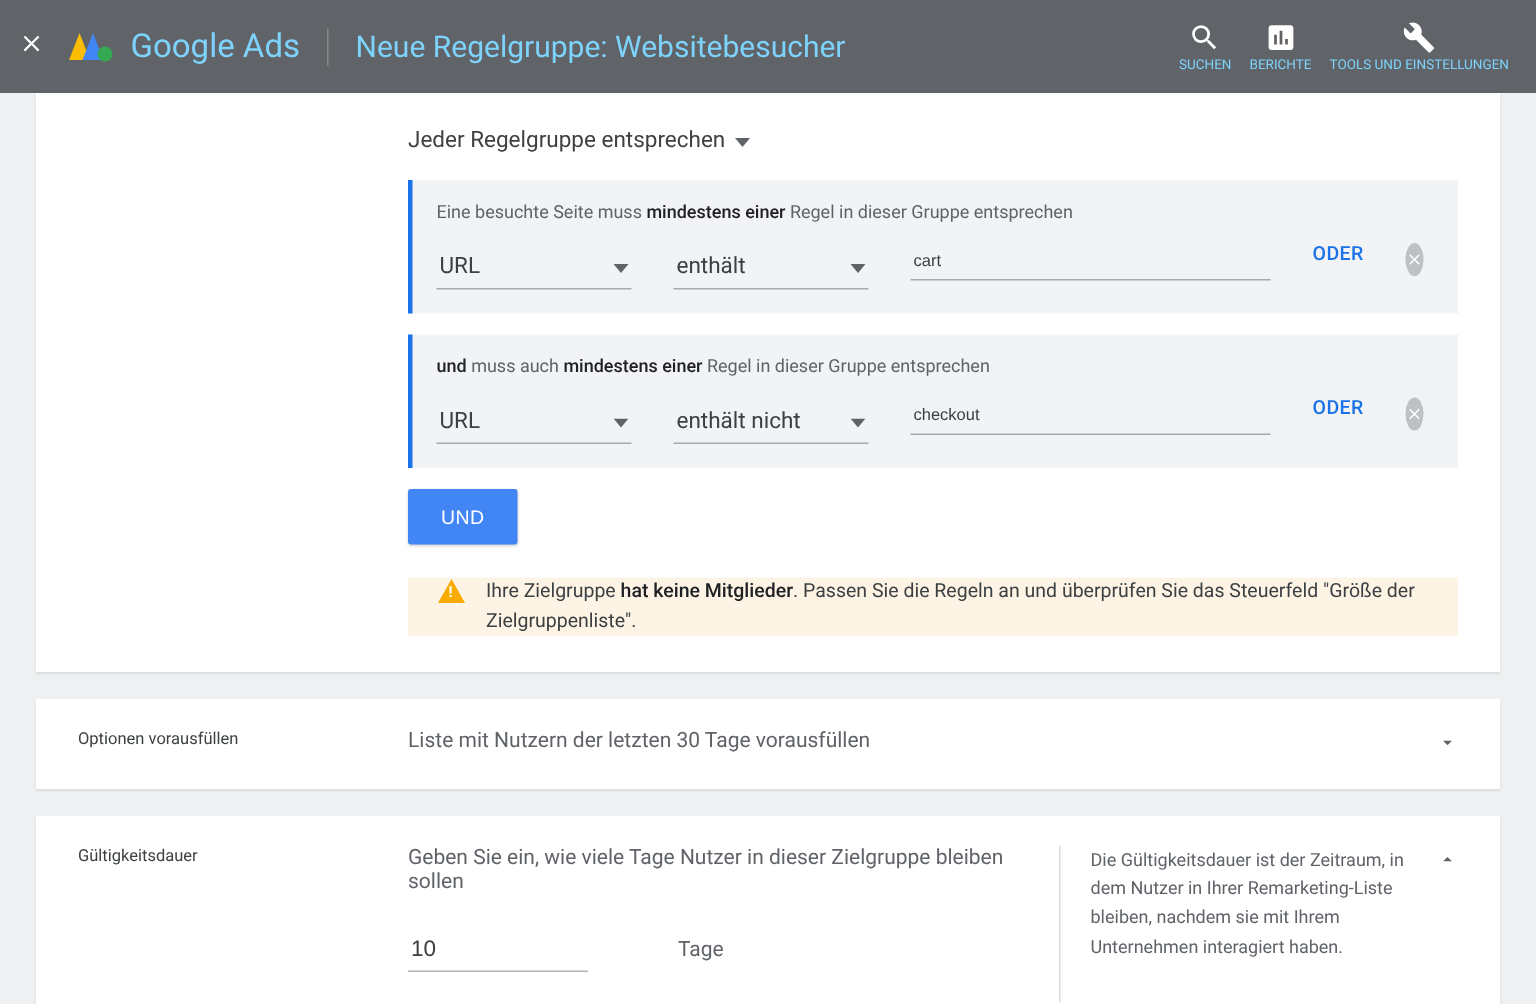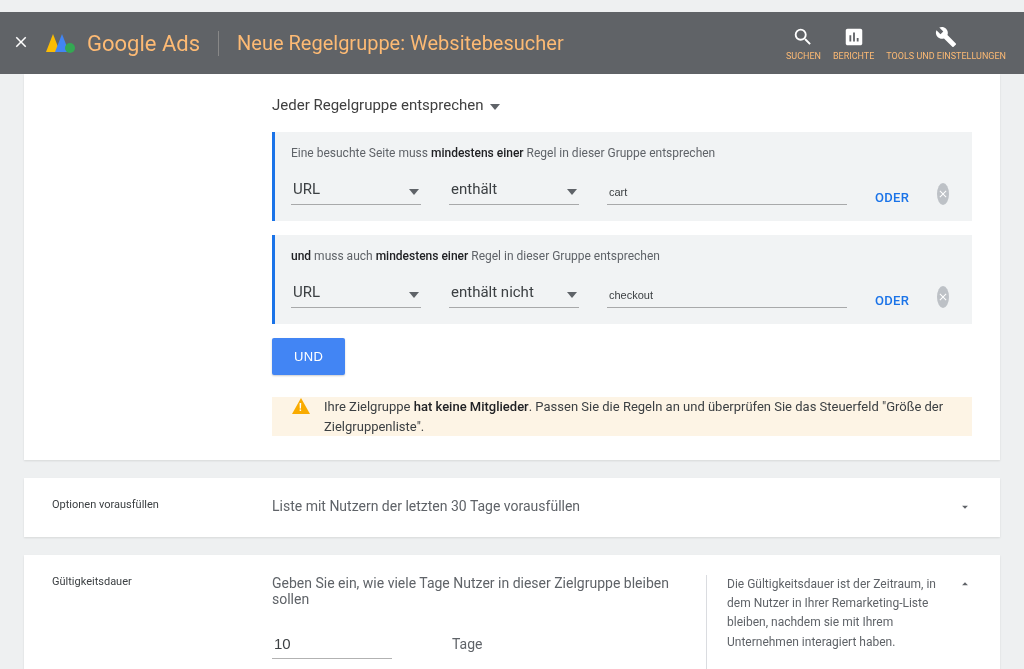--- a/index.html
+++ b/index.html
@@ -4,22 +4,21 @@
 <style>
 * { margin: 0; padding: 0; box-sizing: border-box; }
 body { font-family: Roboto, Arial, sans-serif; background: #eef0f1; color: #3c4043; font-size: 14px; }
 
 .topbar {
   background: #606367;
   height: 62px;
   display: flex;
   align-items: center;
   padding: 0 18px 0 12px;
-  color: #fdba74;
-  margin-top: 12px;
+  color: #7dd3fc;
 }
 .topbar .close-icon { cursor: pointer; margin-right: 16px; }
 .logo { display: flex; align-items: center; margin-right: 12px; }
 .logo-triangle {
   width: 0; height: 0;
   border-left: 7px solid transparent;
   border-right: 7px solid transparent;
   border-bottom: 18px solid #fbbc04;
   margin-right: 3px;
 }
@@ -38,21 +37,21 @@
 .top-action svg { width: 22px; height: 22px; fill: #fff; }
 
 .panel { background: #fff; margin: 18px 24px 0 24px; box-shadow: 0 1px 2px rgba(0,0,0,0.1); }
 .panel-inner { padding: 14px 28px 24px 248px; min-height: 40px; }
 
 .match-selector { display: inline-flex; align-items: center; color: #404040; font-size: 15px; cursor: pointer; margin-bottom: 18px; }
 .match-selector .arrow { margin-left: 6px; }
 
 .rule-group { background: #f1f3f4; border-left: 3px solid #1a73e8; padding: 14px 32px 16px 16px; margin-bottom: 14px; position: relative; }
 .rule-hint { font-size: 12px; color: #5f6368; margin-bottom: 14px; }
-.rule-row { display: flex; align-items: flex-end; gap: 28px; }
+.rule-row { display: flex; align-items: flex-start; gap: 28px; }
 .field-wrap { position: relative; }
 .field-select { background: transparent; border: none; border-bottom: 1px solid rgba(0,0,0,0.3); font-size: 15px; color: #3c4043; padding: 6px 24px 6px 2px; cursor: pointer; min-width: 130px; }
 .field-value { background: transparent; border: none; border-bottom: 1px solid rgba(0,0,0,0.3); font-size: 11px; color: #3c4043; padding: 6px 2px; min-width: 240px; flex: 1; outline: none; }
 .arrow-down { position: absolute; right: 2px; top: 50%; transform: translateY(-50%); pointer-events: none; }
 .arrow-down svg { width: 10px; height: 6px; fill: #5f6368; }
 .oder { color: #1a73e8; font-weight: 500; font-size: 13px; letter-spacing: 0.3px; cursor: pointer; margin-left: auto; }
 .rule-close { width: 22px; height: 22px; border-radius: 50%; background: #bdc1c6; display: flex; align-items: center; justify-content: center; cursor: pointer; }
 .rule-close svg { width: 12px; height: 12px; fill: #fff; }
 
 .und-btn { background: #4285f4; color: #fff; border: none; padding: 11px 22px; font-size: 13px; font-weight: 500; letter-spacing: 0.3px; cursor: pointer; box-shadow: 0 1px 2px rgba(0,0,0,0.2); border-radius: 2px; }

